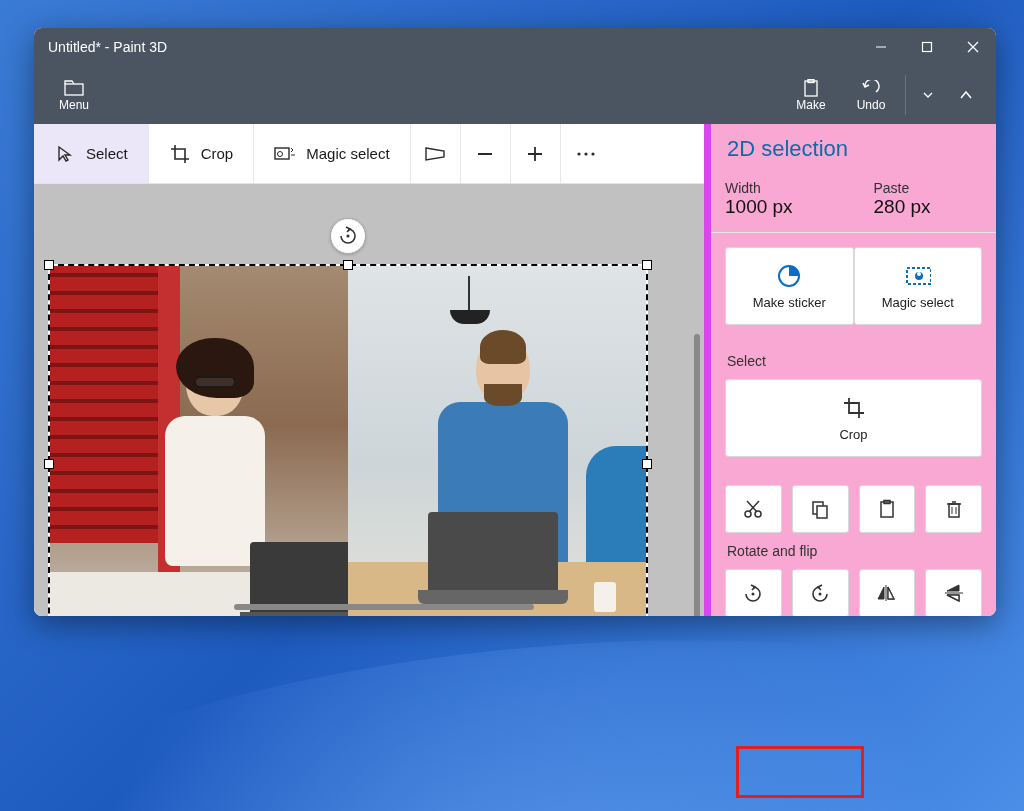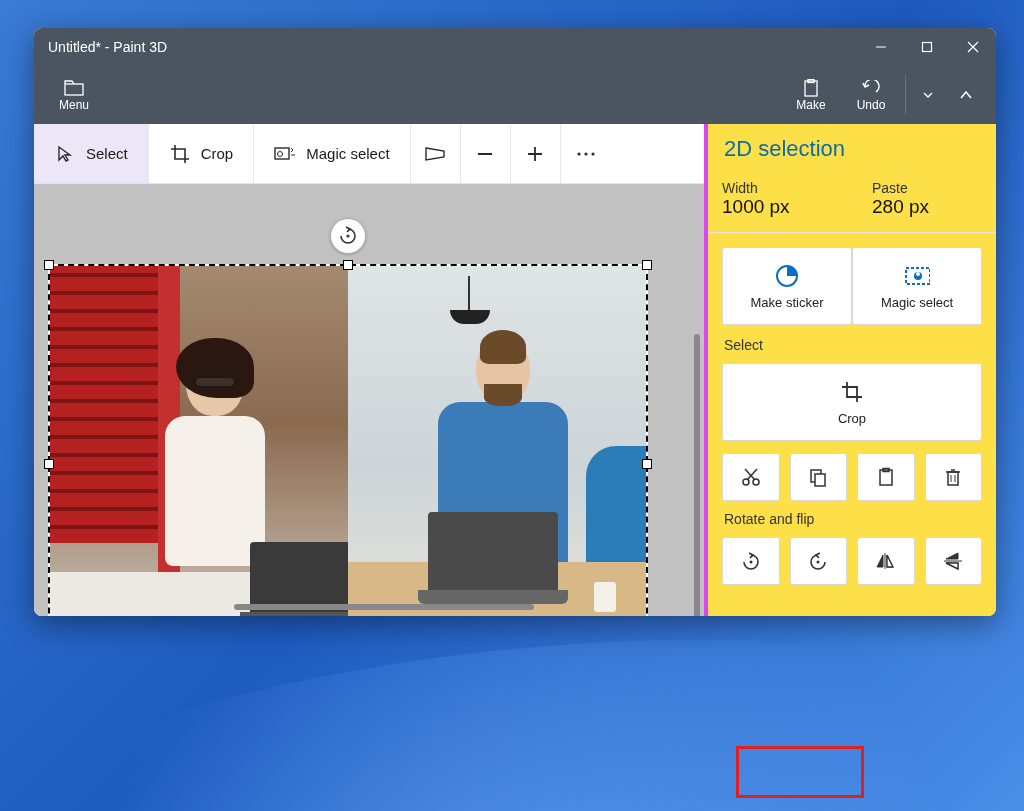--- a/index.html
+++ b/index.html
@@ -147,32 +147,32 @@
   .chair{position:absolute;right:0;top:180px;width:60px;height:160px;background:#2a7db8;border-radius:30px 0 0 10px;}
   .cup{position:absolute;bottom:50px;right:30px;width:22px;height:30px;background:#f4f0ea;border-radius:3px;}
   .lamp{position:absolute;top:10px;left:120px;width:2px;height:40px;background:#333;}
   .lamp::after{content:"";position:absolute;bottom:-8px;left:-18px;width:40px;height:14px;background:#222;border-radius:0 0 20px 20px;}
   .hscroll{position:absolute;left:200px;bottom:6px;width:300px;height:6px;background:#888;border-radius:3px;}
   .vscroll{position:absolute;right:4px;top:150px;width:6px;height:360px;background:#888;border-radius:3px;}
 
   
   .panel {
     width:292px;
-    background:#fde047;
-    border-left:4px solid #d946ef;
+    background:#f9a8d4;
+    border-left:7px solid #d946ef;
     padding:8px 14px 0 14px;
     overflow-y:auto;
   }
   .panel-title {color:#0a6ca8;font-size:22px;font-weight:400;margin:4px 0 18px 2px;}
   .dim-row{display:flex;gap:40px;margin-bottom:10px;}
   .dim-col{flex:1;}
   .dim-label{font-size:14px;color:#333;}
   .dim-value{font-size:19px;color:#111;}
   .panel-sep{height:1px;background:#e6e6e6;margin:14px -14px;}
-  .tile-row{display:flex;gap:0;margin-bottom:12px;}
+  .tile-row{display:flex;gap:0;margin-bottom:28px;}
   .tile{
     flex:1;height:78px;border:1px solid #d8d8d8;border-radius:3px;
     display:flex;flex-direction:column;align-items:center;justify-content:center;gap:6px;
     font-size:13px;color:#222;background:#fff;
   }
   .tile .ti-icon{width:26px;height:26px;display:flex;align-items:center;justify-content:center;}
   .section-label{font-size:14px;color:#333;margin:10px 0 10px 2px;}
   .small-row{display:flex;gap:10px;}
   .small-tile{
     flex:1;height:48px;border:1px solid #d8d8d8;border-radius:3px;background:#fff;

